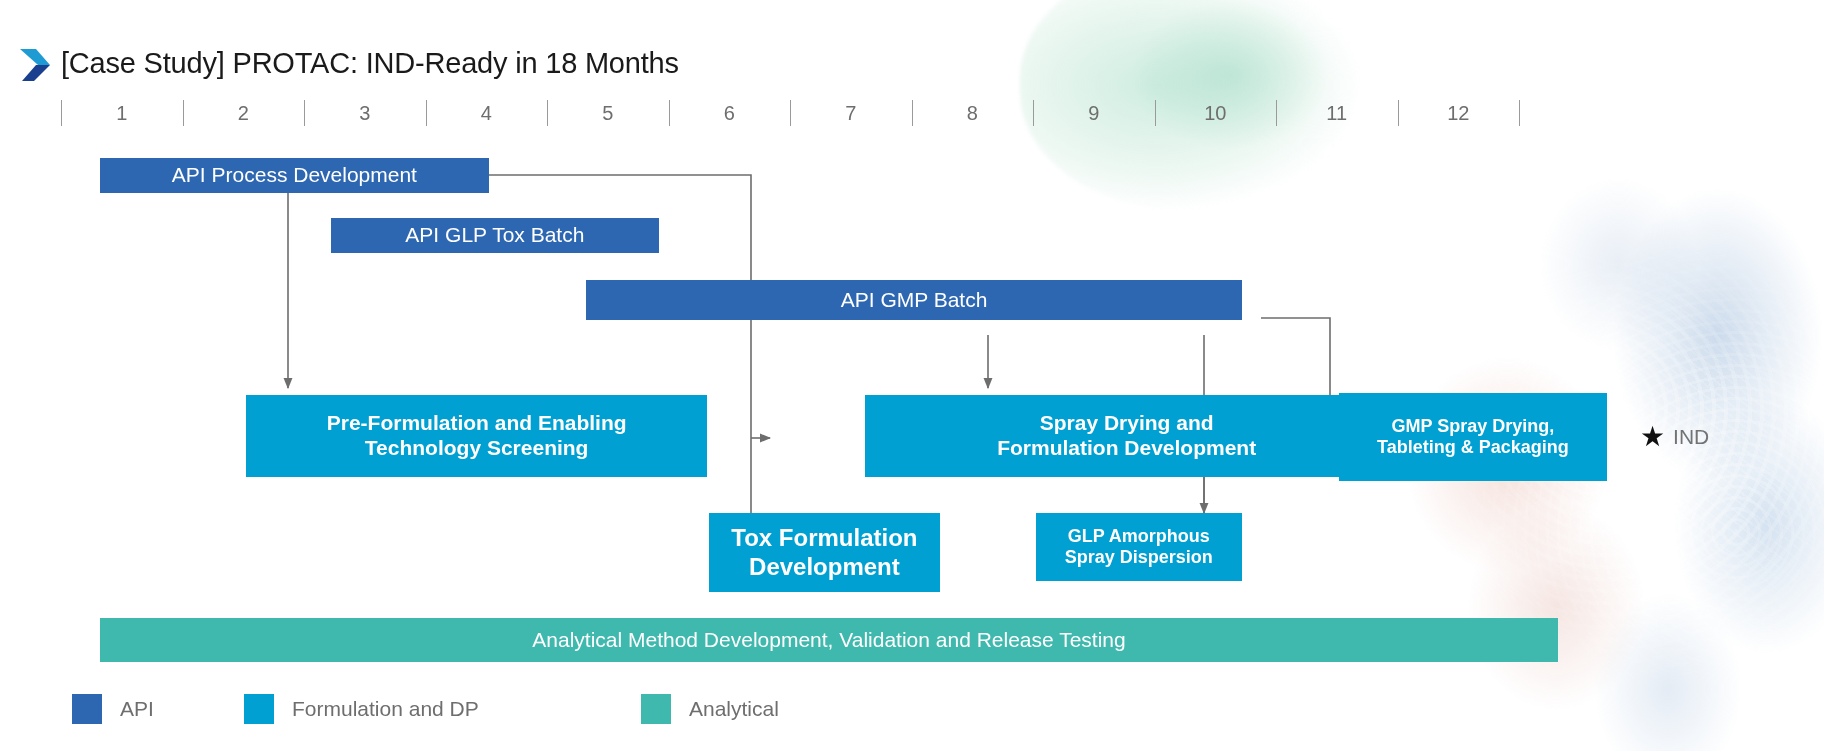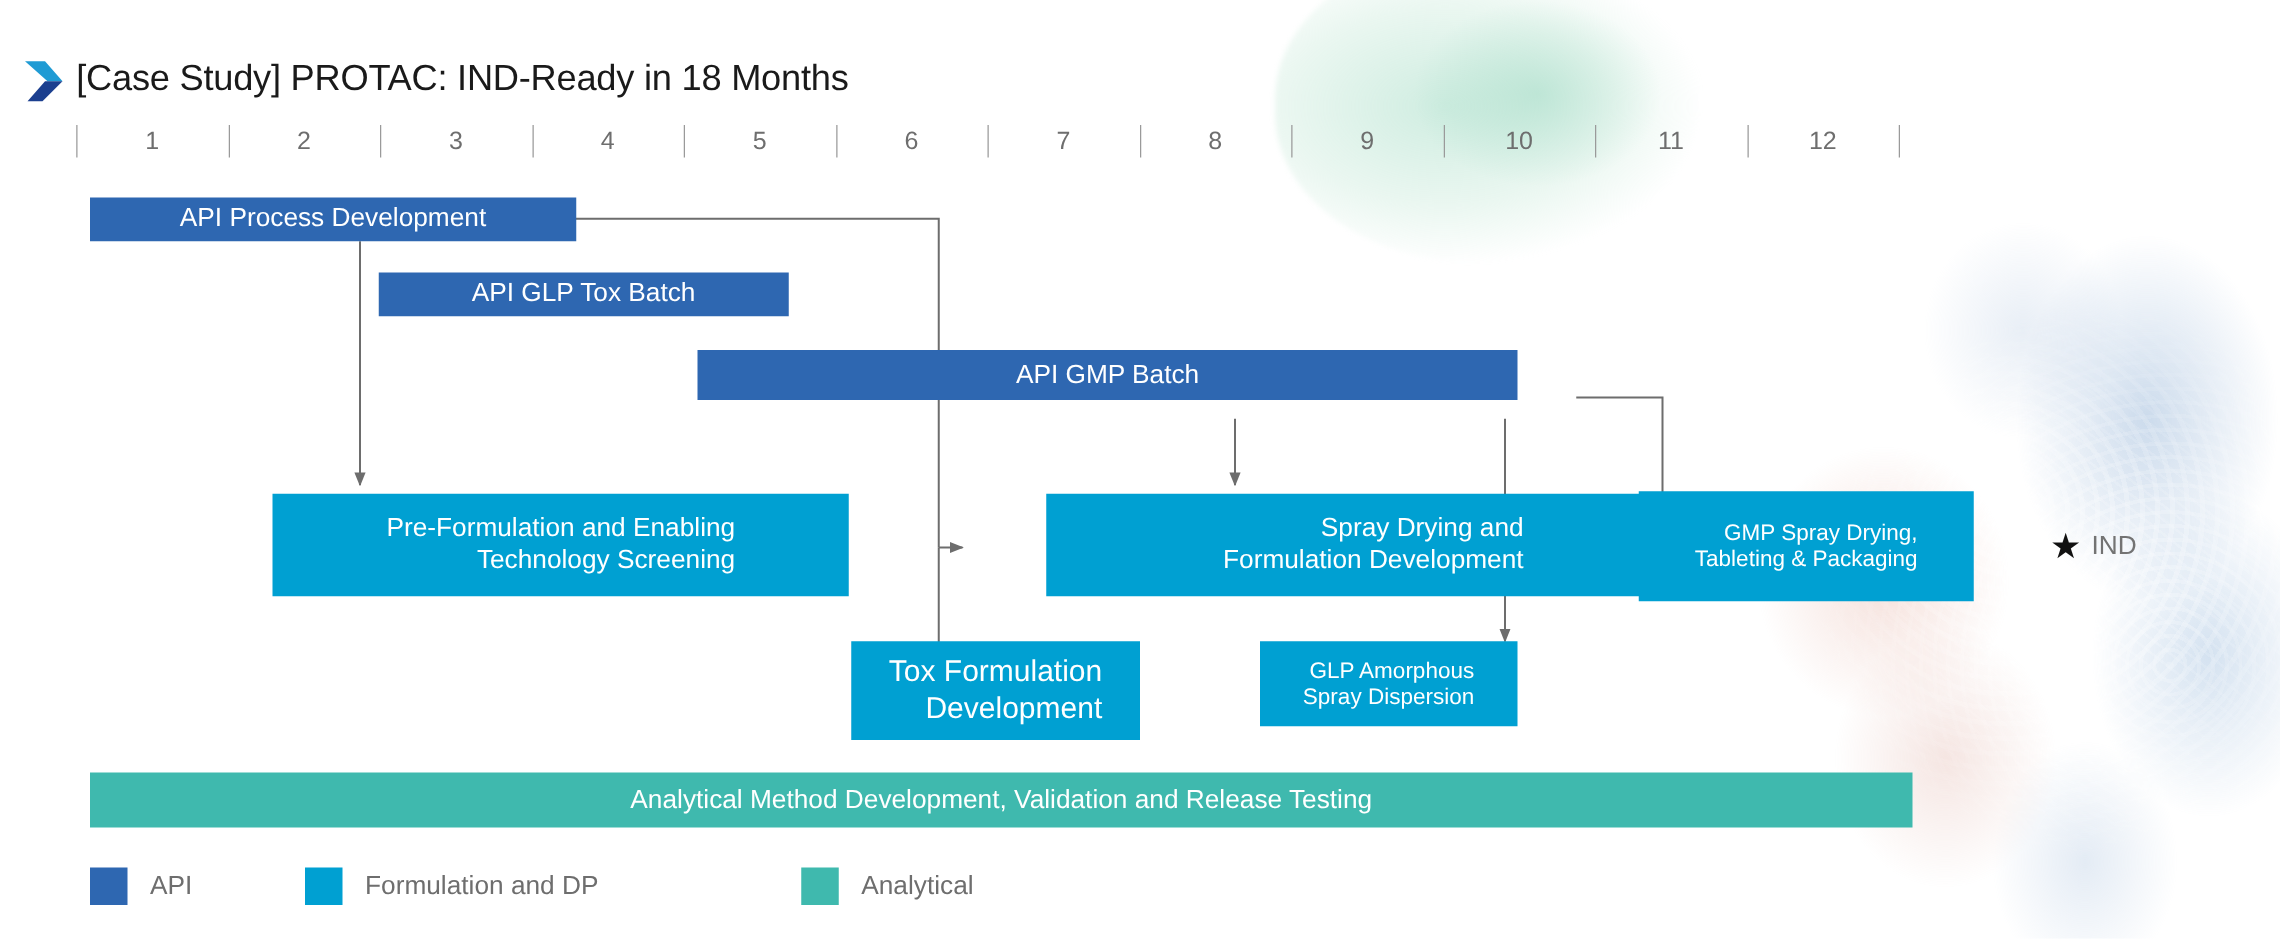--- a/index.html
+++ b/index.html
@@ -61,25 +61,25 @@
     position: absolute; top: 2px; width: 60px; text-align: center;
     font-size: 20px; color: #6e6e6e;
   }
 
   
   #connectors { position: absolute; left: 0; top: 0; width: 1824px; height: 751px; }
 
   
   .box {
     position: absolute; display: flex; align-items: center; justify-content: center;
-    color: #ffffff; text-align: right; line-height: 1.18;
-    padding: 2px 6px; white-space: pre-line;
+    color: #ffffff; text-align: center; line-height: 1.18;
+    padding: 2px 6px; white-space: pre-line; margin-left: 28px;
   }
   .box.api  { background: #2E67B1; }
-  .box.form { background: #00A0D2; }
+  .box.form { background: #00A0D2; font-weight: bold; }
   .box.anal { background: #3FB9AE; }
 
   
   #ind-marker { position: absolute; display: flex; align-items: center; gap: 8px; }
   #ind-star { font-size: 28px; color: #111; line-height: 1; }
   #ind-label { font-size: 21px; color: #737373; }
 
   
   #legend { position: absolute; left: 0; top: 694px; width: 100%; height: 42px; }
   .legend-item { position: absolute; display: flex; align-items: center; }

